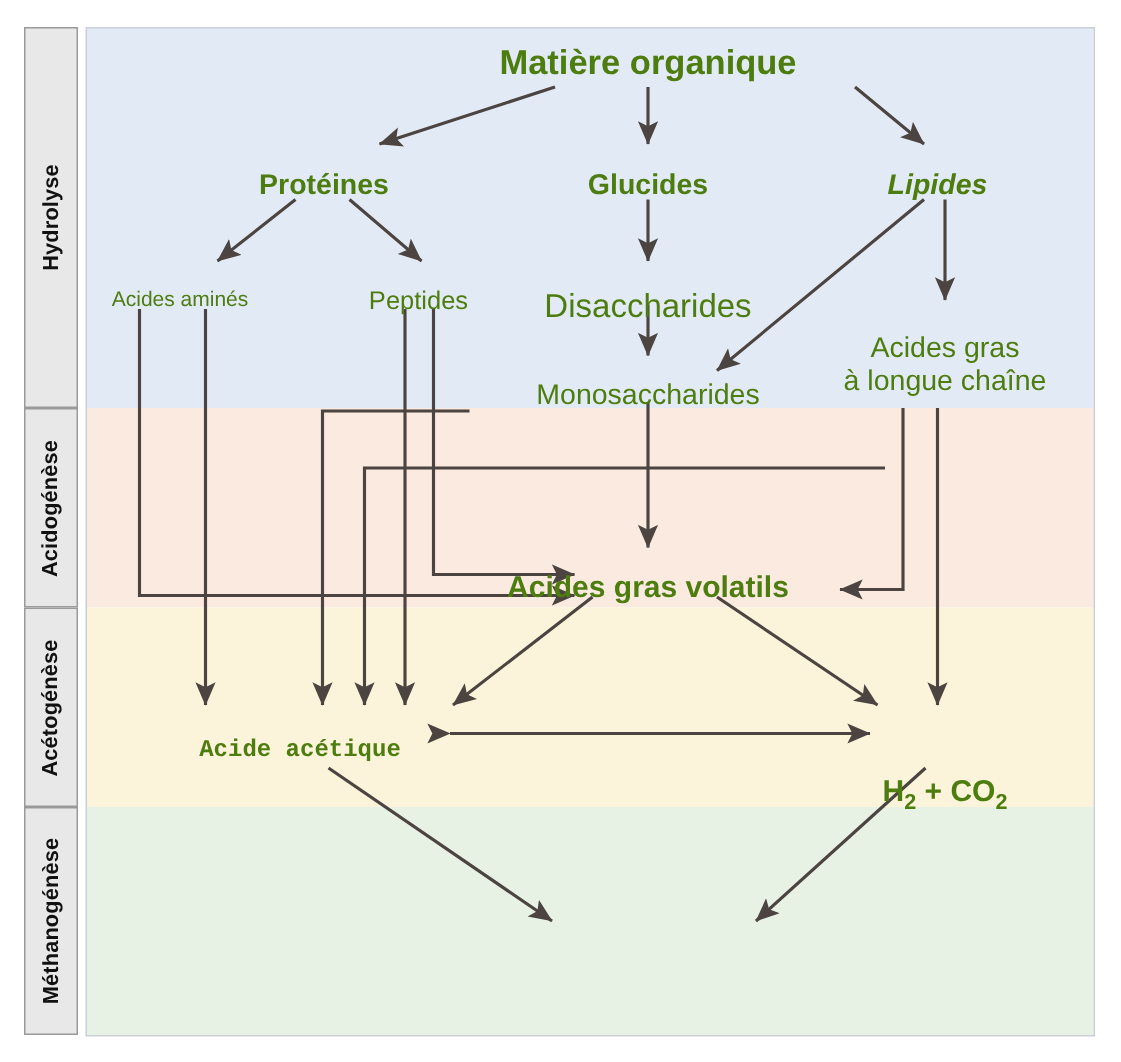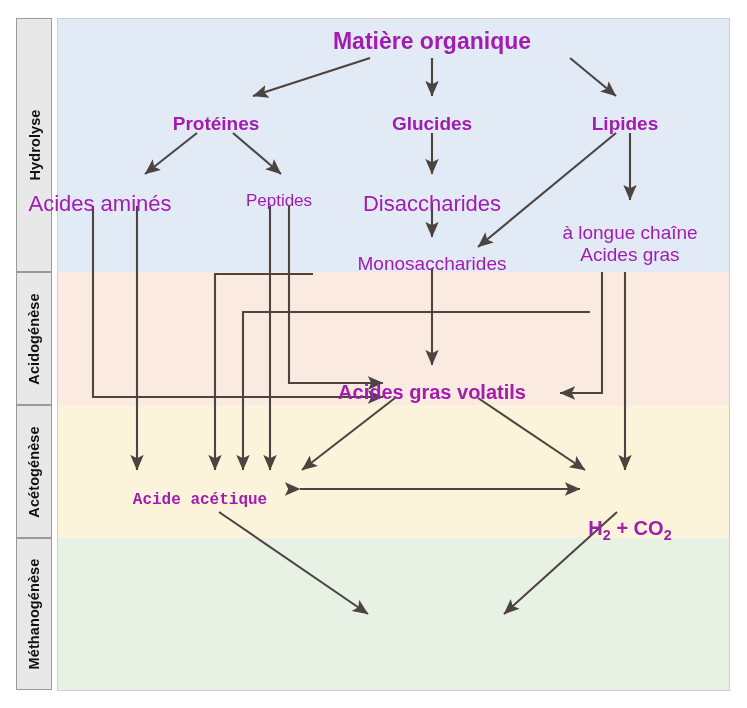--- a/index.html
+++ b/index.html
@@ -39,21 +39,21 @@
     letter-spacing: 0.1px;
   }
   .stage-label > span {
     transform: rotate(-90deg);
     white-space: nowrap;
     display: block;
   }
   .node {
     position: absolute;
     text-align: center;
-    color: #a21caf;
+    color: #4d7c0f;
     line-height: 1.17;
     white-space: nowrap;
     transform: translateX(-50%);
   }
   .node.bold { font-weight: bold; }
   .node .sub {
     font-size: 0.72em;
     vertical-align: sub;
     line-height: 0;
   }
@@ -144,32 +144,32 @@
       </div>
       <div class="stage-label" style="left: 16px; top: 538px; width: 36px; height: 152px;">
         <span>Méthanogénèse</span>
       </div>
     </div>
 
   <div id="nodes">
       <div class="node bold" style="left: 432px; top: 28px; font-size: 23px;">Matière organique</div>
       <div class="node bold" style="left: 216px; top: 113px; font-size: 19px;">Protéines</div>
       <div class="node bold" style="left: 432px; top: 113px; font-size: 19px;">Glucides</div>
-      <div class="node bold" style="left: 625px; top: 113px; font-size: 19px;">Lipides</div>
-      <div class="node" style="left: 100px; top: 191px; font-size: 22px;">Acides aminés</div>
+      <div class="node bold" style="left: 625px; top: 113px; font-size: 19px; font-style: italic;">Lipides</div>
+      <div class="node" style="left: 120px; top: 191px; font-size: 14px;">Acides aminés</div>
       <div class="node" style="left: 279px; top: 191px; font-size: 17px;">Peptides</div>
       <div class="node" style="left: 432px; top: 191px; font-size: 22px;">Disaccharides</div>
       <div class="node" style="left: 432px; top: 253px; font-size: 19px;">Monosaccharides</div>
       <div class="node bold" style="left: 432px; top: 381px; font-size: 20px;">Acides gras volatils</div>
       <div class="node bold" style="left: 200px; top: 491px; font-size: 16px; font-family: Liberation Mono, monospace;">Acide acétique</div>
     </div>
 
   <div class="node" id="node-agchaine" style="left: 630px; top: 222px; font-size: 19px;">
+    <div>Acides gras</div>
     <div>à longue chaîne</div>
-    <div>Acides gras</div>
   </div>
 
   <div class="node bold" id="node-h2co2" style="left: 630px; top: 489px; font-size: 20px; margin-top: 28px;">
     <span><span>H</span><span class="sub">2</span><span> + CO</span><span class="sub">2</span></span>
   </div>
 
 
 </div>
 
 </body></html>

